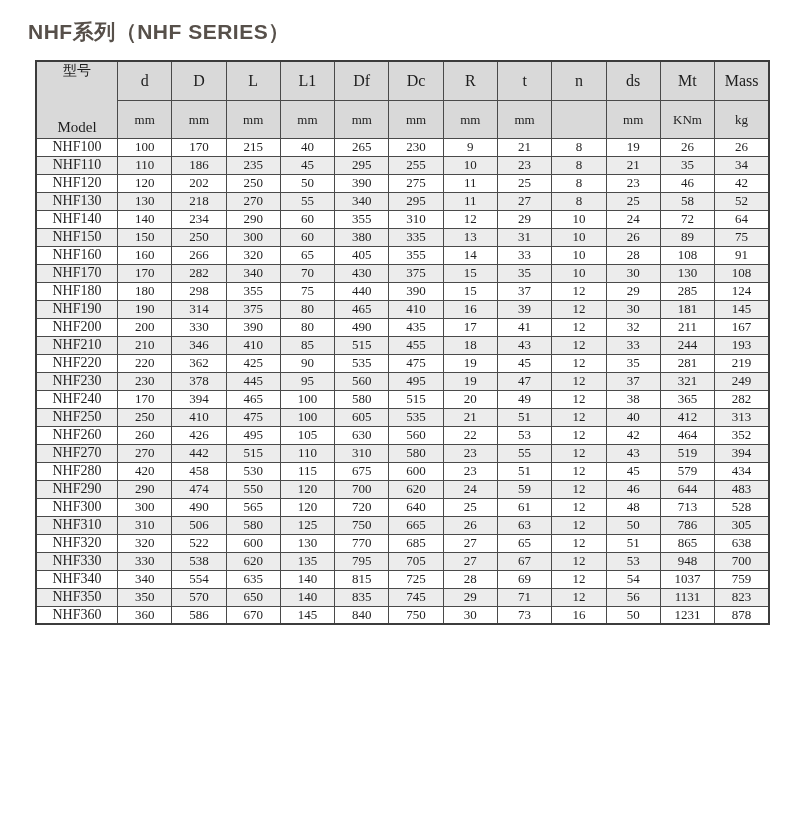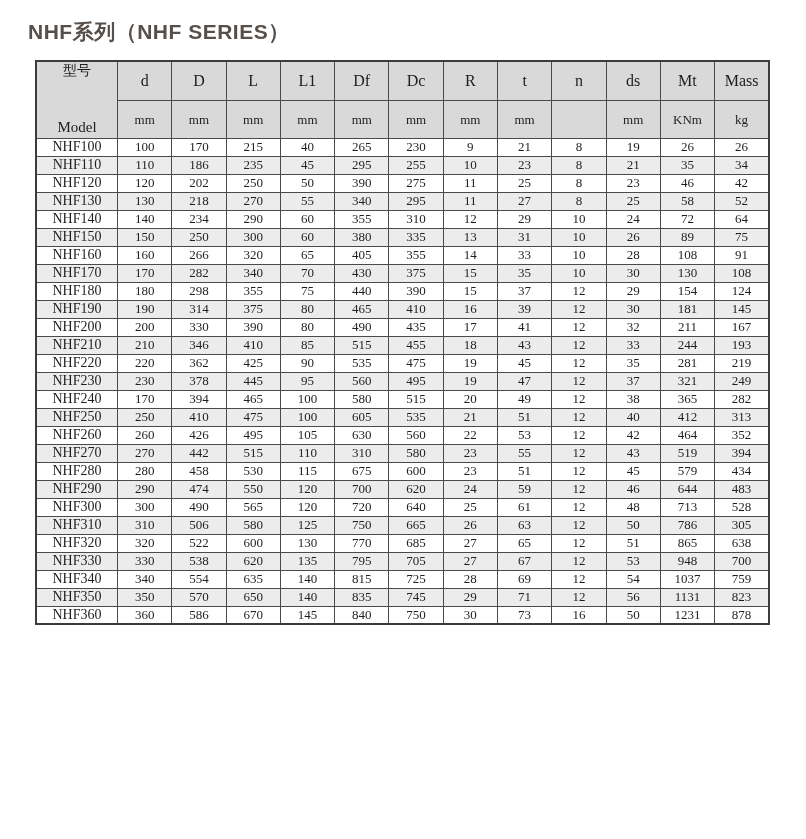--- a/index.html
+++ b/index.html
@@ -234,21 +234,21 @@
           <td>180</td>
           <td>298</td>
           <td>355</td>
           <td>75</td>
           <td>440</td>
           <td>390</td>
           <td>15</td>
           <td>37</td>
           <td>12</td>
           <td>29</td>
-          <td>154</td>
+          <td>285</td>
           <td>124</td>
         </tr>
         <tr>
           <td class="model-cell">NHF190</td>
           <td>190</td>
           <td>314</td>
           <td>375</td>
           <td>80</td>
           <td>465</td>
           <td>410</td>
@@ -374,21 +374,21 @@
           <td>580</td>
           <td>23</td>
           <td>55</td>
           <td>12</td>
           <td>43</td>
           <td>519</td>
           <td>394</td>
         </tr>
         <tr>
           <td class="model-cell">NHF280</td>
-          <td>280</td>
+          <td>420</td>
           <td>458</td>
           <td>530</td>
           <td>115</td>
           <td>675</td>
           <td>600</td>
           <td>23</td>
           <td>51</td>
           <td>12</td>
           <td>45</td>
           <td>579</td>

